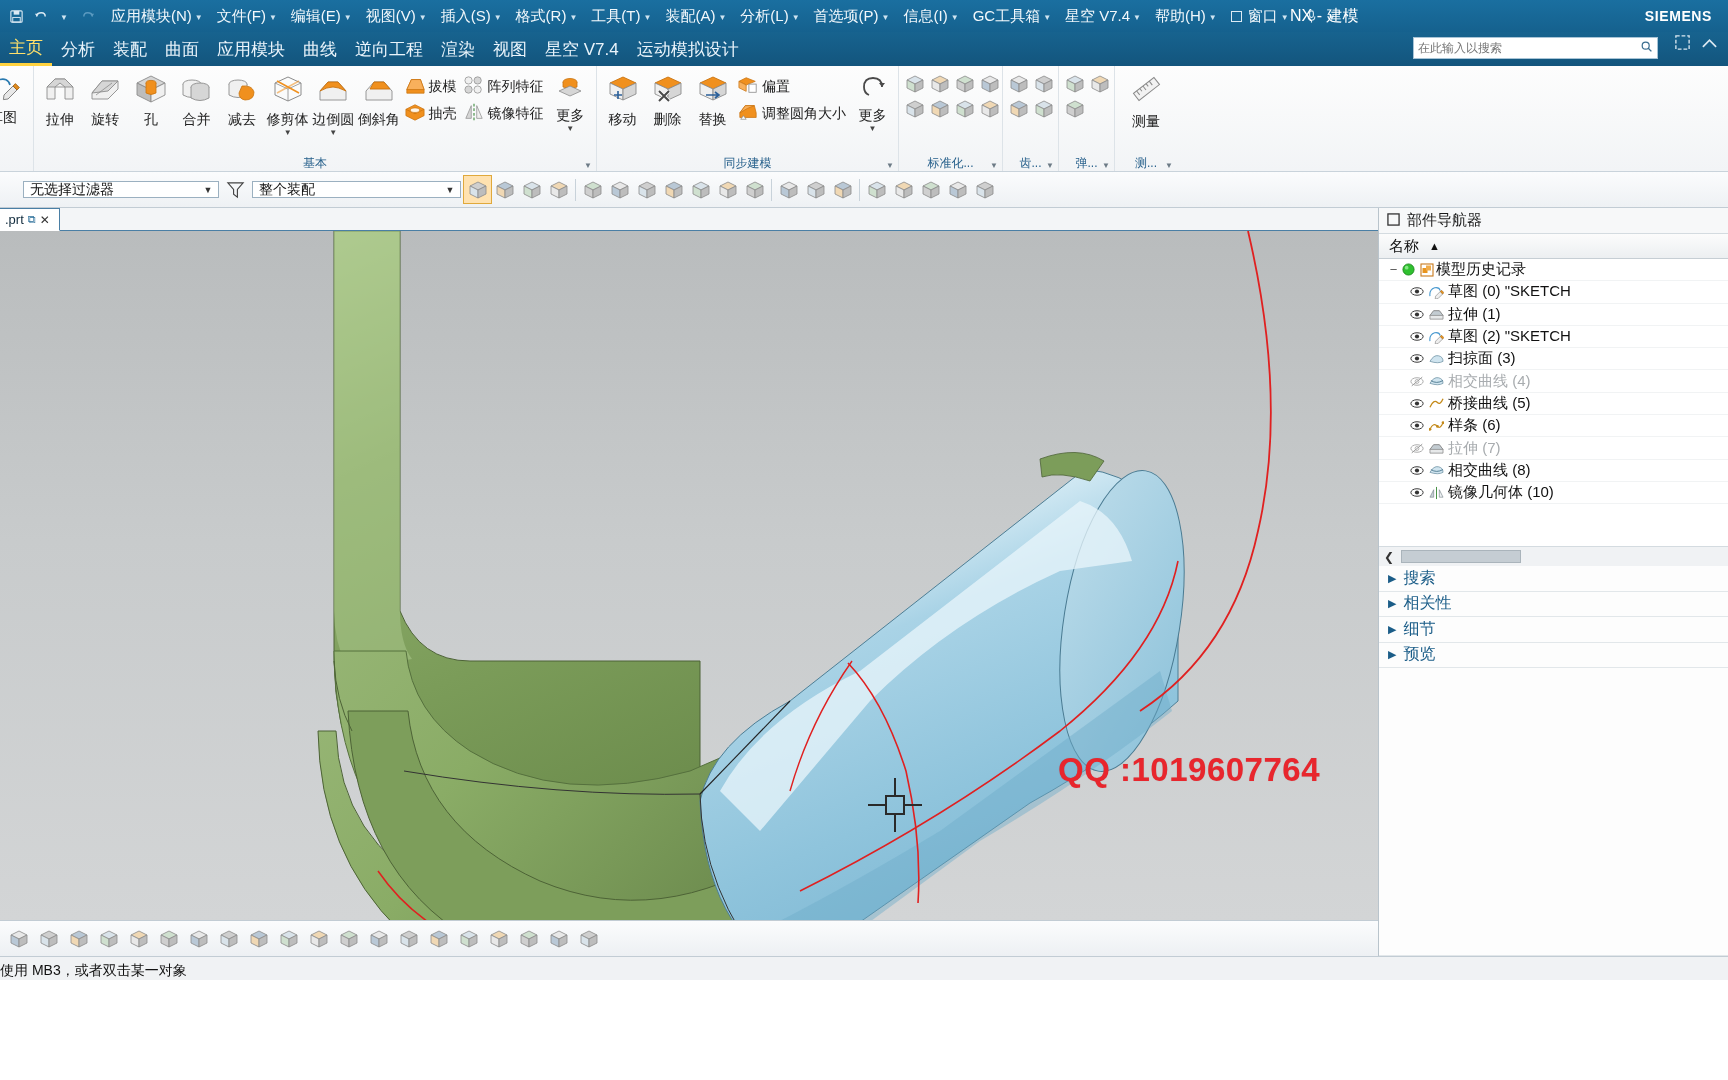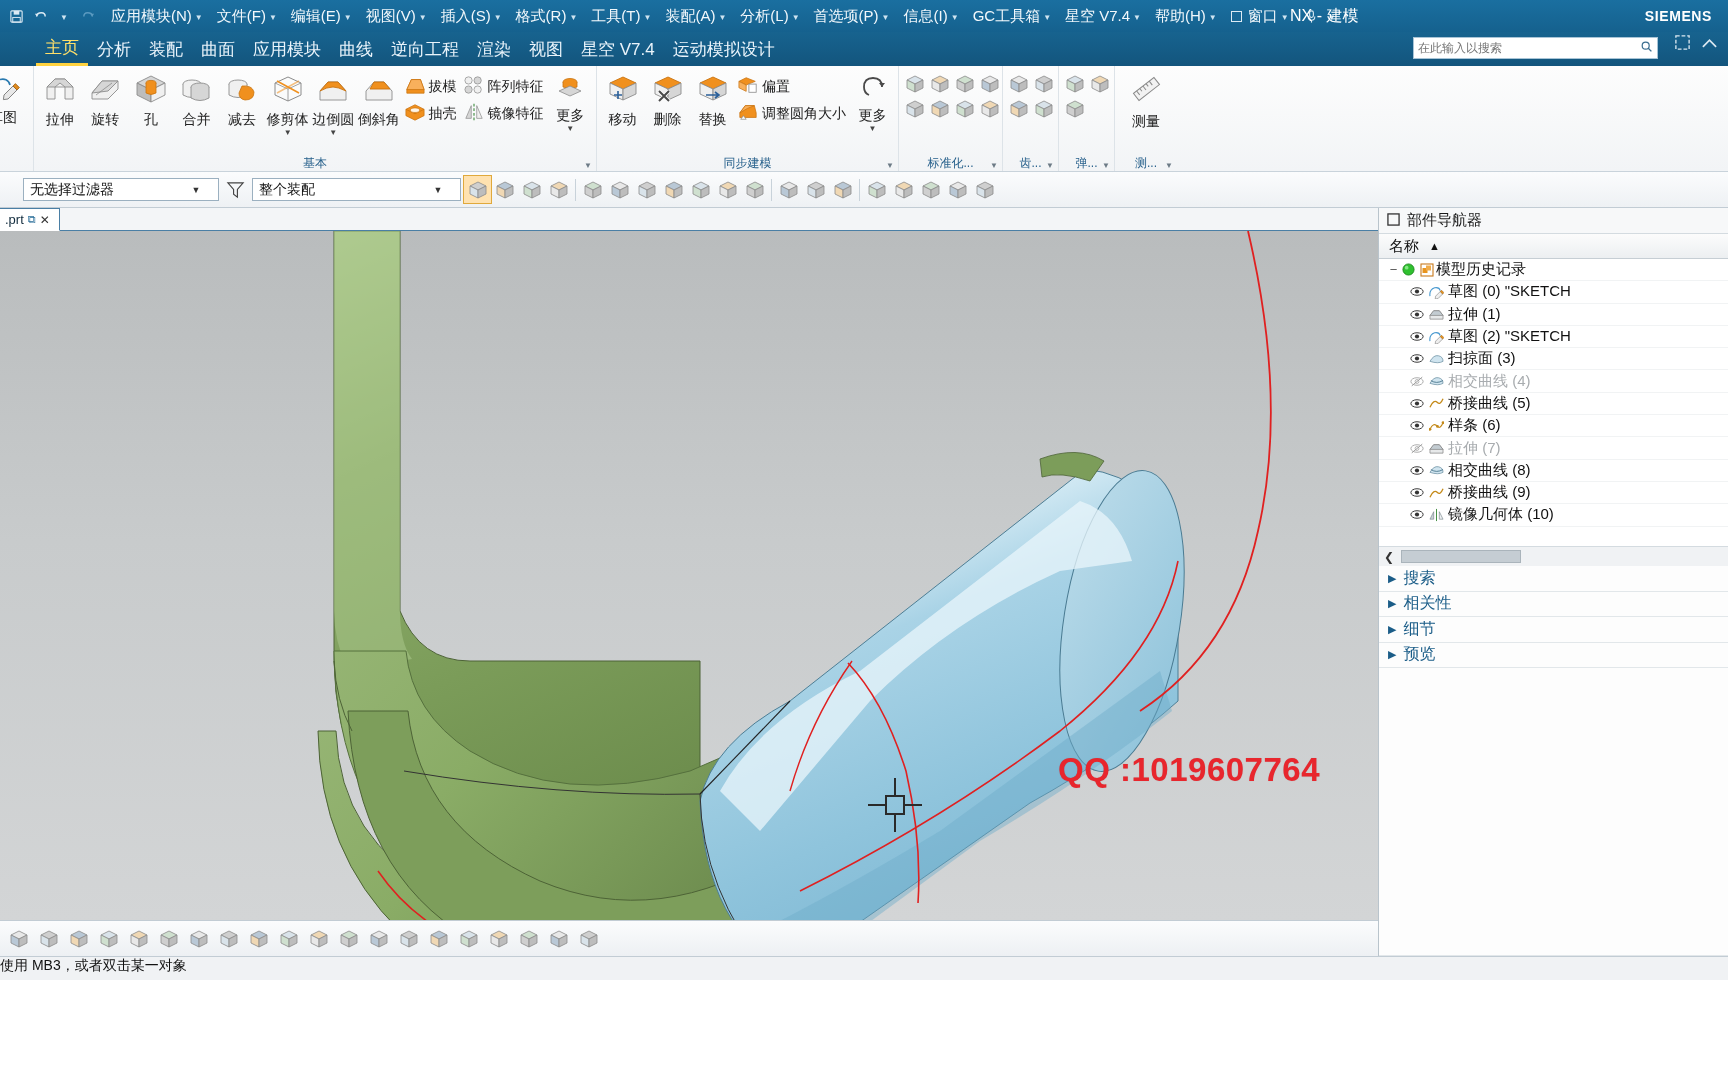--- a/index.html
+++ b/index.html
@@ -86,22 +86,22 @@
 
   .ribbon-collapse { position: absolute; bottom: 1px; font-size: 8px; color: #6d7b86; right: 4px; }
 
   
   .selbar {
     position: absolute; left: 0; top: 172px; width: 1728px; height: 36px;
     background: linear-gradient(#fbfcfd, #eef1f4); border-bottom: 1px solid #c2ccd4;
     display: flex; align-items: center; gap: 3px; padding: 0 4px; overflow: hidden;
   }
   .combo {
-    height: 23px; border: 1px solid #9bb0c0; background: #fff;
-    display: flex; align-items: center; padding: 0 14px 0 6px;
+    height: 17px; border: 1px solid #9bb0c0; background: #fff;
+    display: flex; align-items: center; padding: 0 2px 0 6px;
     font-size: 14px; color: #111;
   }
   .combo .arrow { margin-left: auto; width: 16px; text-align: center; font-size: 9px; color: #333; }
   .selicon { width: 27px; height: 27px; display: flex; align-items: center; justify-content: center; }
   .selicon.sel { background: #ffe2b0; outline: 1px solid #e0a93c; }
   .vdiv { width: 1px; height: 22px; background: #c8d2da; margin: 0 3px; }
 
   
   .doctabbar {
     position: absolute; left: 0; top: 208px; width: 1378px; height: 23px;
@@ -132,21 +132,21 @@
     position: absolute; left: 0; top: 920px; width: 1378px; height: 36px;
     background: linear-gradient(#fbfcfd, #edf0f3); border-top: 1px solid #c2ccd4;
     display: flex; align-items: center; padding: 0 4px; gap: 1px;
   }
   .stripicon { width: 29px; height: 30px; display: flex; align-items: center; justify-content: center; }
 
   
   .statusbar {
     position: absolute; left: 0; top: 956px; width: 1728px; height: 24px;
     background: #f0f2f4; border-top: 1px solid #c2ccd4;
-    display: flex; align-items: flex-start; padding-left: 4px;
+    display: flex; align-items: flex-end; padding-left: 4px;
     font-size: 14px; color: #111;
   }
   .botfill { position: absolute; left: 0; top: 980px; width: 1728px; height: 100px; background: #ffffff; }
 
   
   .navpanel {
     position: absolute; left: 1378px; top: 208px; width: 350px; height: 748px;
     background: #f7f8f9; border-left: 1px solid #b9c4cc;
     display: flex; flex-direction: column;
   }
@@ -285,21 +285,21 @@
     </div>
     <div class="qicon">
         <span class="caret">▼</span>
       </div>
 
     <div class="apptitle">NX - 建模</div>
     <div class="siemens">SIEMENS</div>
   </div>
 
   <div class="tabbar">
-    <div id="tabs-container" style="display:flex;align-items:center;padding-left:36px;">
+    <div id="tabs-container" style="display:flex;align-items:center;">
         <div class="tab active">主页</div>
         <div class="tab">分析</div>
         <div class="tab">装配</div>
         <div class="tab">曲面</div>
         <div class="tab">应用模块</div>
         <div class="tab">曲线</div>
         <div class="tab">逆向工程</div>
         <div class="tab">渲染</div>
         <div class="tab">视图</div>
         <div class="tab">星空 V7.4</div>
@@ -1245,34 +1245,20 @@
           </div>
           <div class="trow indent2">
             <span class="eye">
               <svg width="14" height="11" viewBox="0 0 16 12">
                 <ellipse cx="8" cy="6" rx="7" ry="4.3" fill="none" stroke="#333" stroke-width="1.1"></ellipse>
                 <circle cx="8" cy="6" r="2.4" fill="#333"></circle>
               </svg>
             </span>
       <span class="ticon">
               <svg width="15" height="14" viewBox="0 0 16 15">
-                <path d="M1 12 Q5 3 9 7 Q12 10 15 3" fill="none" stroke="#c48a1a" stroke-width="1.4"></path>
-              </svg>
-            </span>
-      <span>桥接曲线 (9)</span>
-          </div>
-          <div class="trow indent2">
-            <span class="eye">
-              <svg width="14" height="11" viewBox="0 0 16 12">
-                <ellipse cx="8" cy="6" rx="7" ry="4.3" fill="none" stroke="#333" stroke-width="1.1"></ellipse>
-                <circle cx="8" cy="6" r="2.4" fill="#333"></circle>
-              </svg>
-            </span>
-      <span class="ticon">
-              <svg width="15" height="14" viewBox="0 0 16 15">
                 <path d="M1 12 L5 4 L5 12 Z" fill="#c9d2d8" stroke="#7a858c" stroke-width=".7"></path>
                 <path d="M15 12 L11 4 L11 12 Z" fill="#eef1f3" stroke="#7a858c" stroke-width=".7"></path>
                 <line x1="8" y1="1" x2="8" y2="14" stroke="#3a8a3a" stroke-width="1"></line>
               </svg>
             </span>
       <span>镜像几何体 (10)</span>
           </div>
         </div>
     </div>
     <div class="navscroll">

